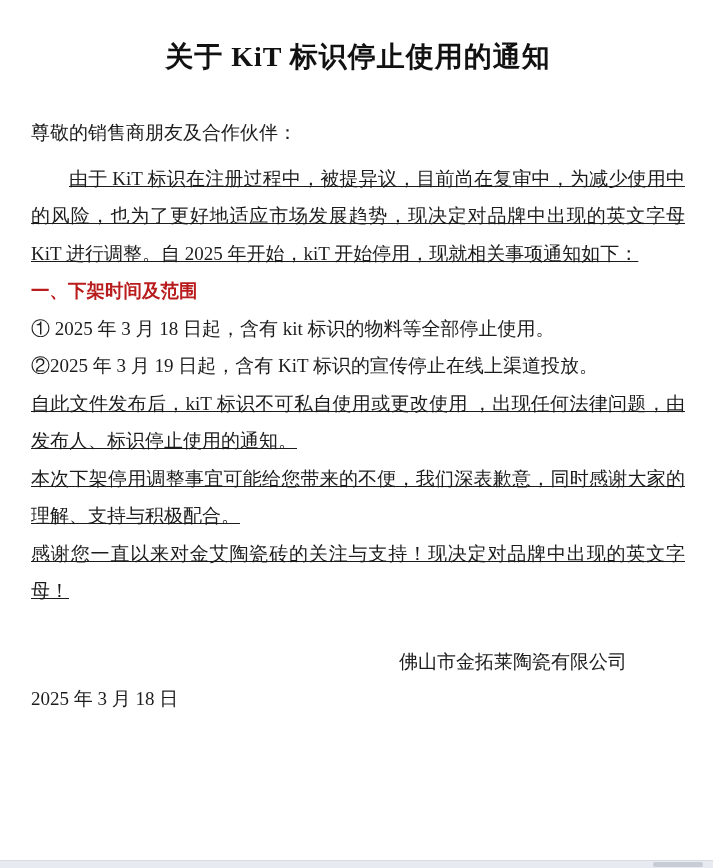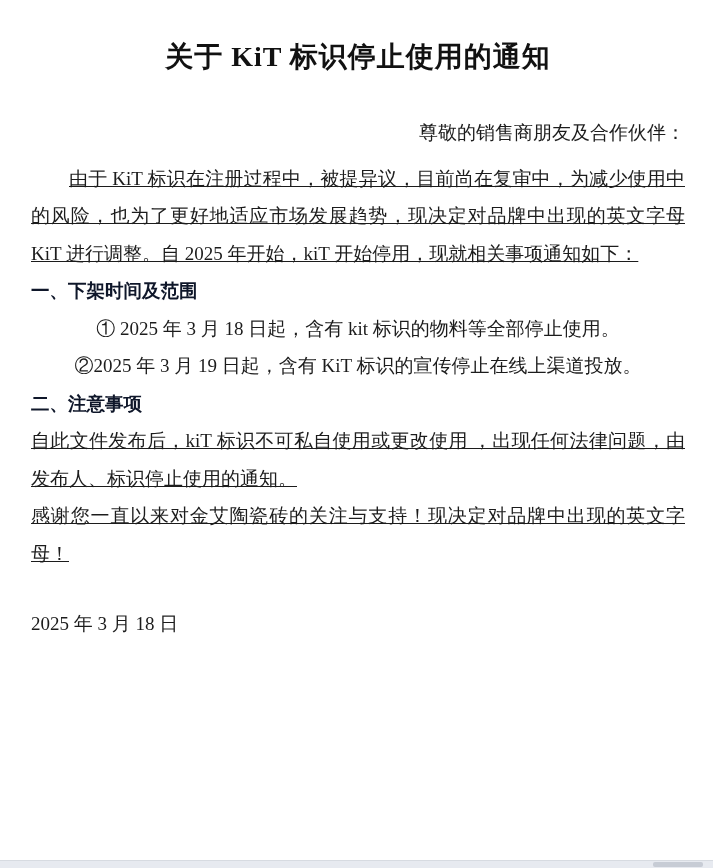--- a/index.html
+++ b/index.html
@@ -26,43 +26,42 @@
     font-size: 28px;
     line-height: 42px;
     font-weight: bold;
     letter-spacing: 1px;
     color: #111111;
   }
   .salutation {
     font-size: 19px;
     line-height: 37.5px;
     margin-bottom: 8px;
-    text-align: right;
   }
   .para {
     font-size: 19px;
     line-height: 37.5px;
     text-align: justify;
     margin: 0;
     text-decoration: underline;
   }
   .para.indent {
     text-indent: 2em;
   }
   .section-heading {
     font-family: "Liberation Sans", "DejaVu Sans", sans-serif;
     font-size: 18.5px;
     line-height: 37.5px;
     font-weight: bold;
-    color: #0f172a;
+    color: #b91c1c;
   }
   .list-line {
     font-size: 19px;
     line-height: 37.5px;
-    text-align: center;
+    text-align: left;
   }
   .signature-block {
     margin-top: 33px;
   }
   .signature-company {
     font-size: 19px;
     line-height: 37.5px;
     text-align: right;
     padding-right: 58px;
   }
@@ -100,29 +99,30 @@
     <div class="salutation">尊敬的销售商朋友及合作伙伴：</div>
 
     <p class="para indent">由于 KiT 标识在注册过程中，被提异议，目前尚在复审中，为减少使用中的风险，也为了更好地适应市场发展趋势，现决定对品牌中出现的英文字母 KiT 进行调整。自 2025 年开始，kiT 开始停用，现就相关事项通知如下：</p>
 
     <div class="section-heading">一、下架时间及范围</div>
 
     <div class="list-line">① 2025 年 3 月 18 日起，含有 kit 标识的物料等全部停止使用。</div>
 
     <div class="list-line">②2025 年 3 月 19 日起，含有 KiT 标识的宣传停止在线上渠道投放。</div>
 
-    <div class="section-heading">二、注意事项</div>
 
     <p class="para">自此文件发布后，kiT 标识不可私自使用或更改使用 ，出现任何法律问题，由发布人、标识停止使用的通知。</p>
 
+    <p class="para">本次下架停用调整事宜可能给您带来的不便，我们深表歉意，同时感谢大家的理解、支持与积极配合。</p>
 
 
     <p class="para">感谢您一直以来对金艾陶瓷砖的关注与支持！现决定对品牌中出现的英文字母！</p>
 
     <div class="signature-block">
+      <div class="signature-company">佛山市金拓莱陶瓷有限公司</div>
       <div class="signature-date">2025 年 3 月 18 日</div>
     </div>
 
   </div>
 
   <div class="bottom-bar" style="background: rgb(231, 234, 240);">
     <div class="bottom-bar-thumb" style="background: rgb(199, 204, 213);"></div>
   </div>
 </div>
 

